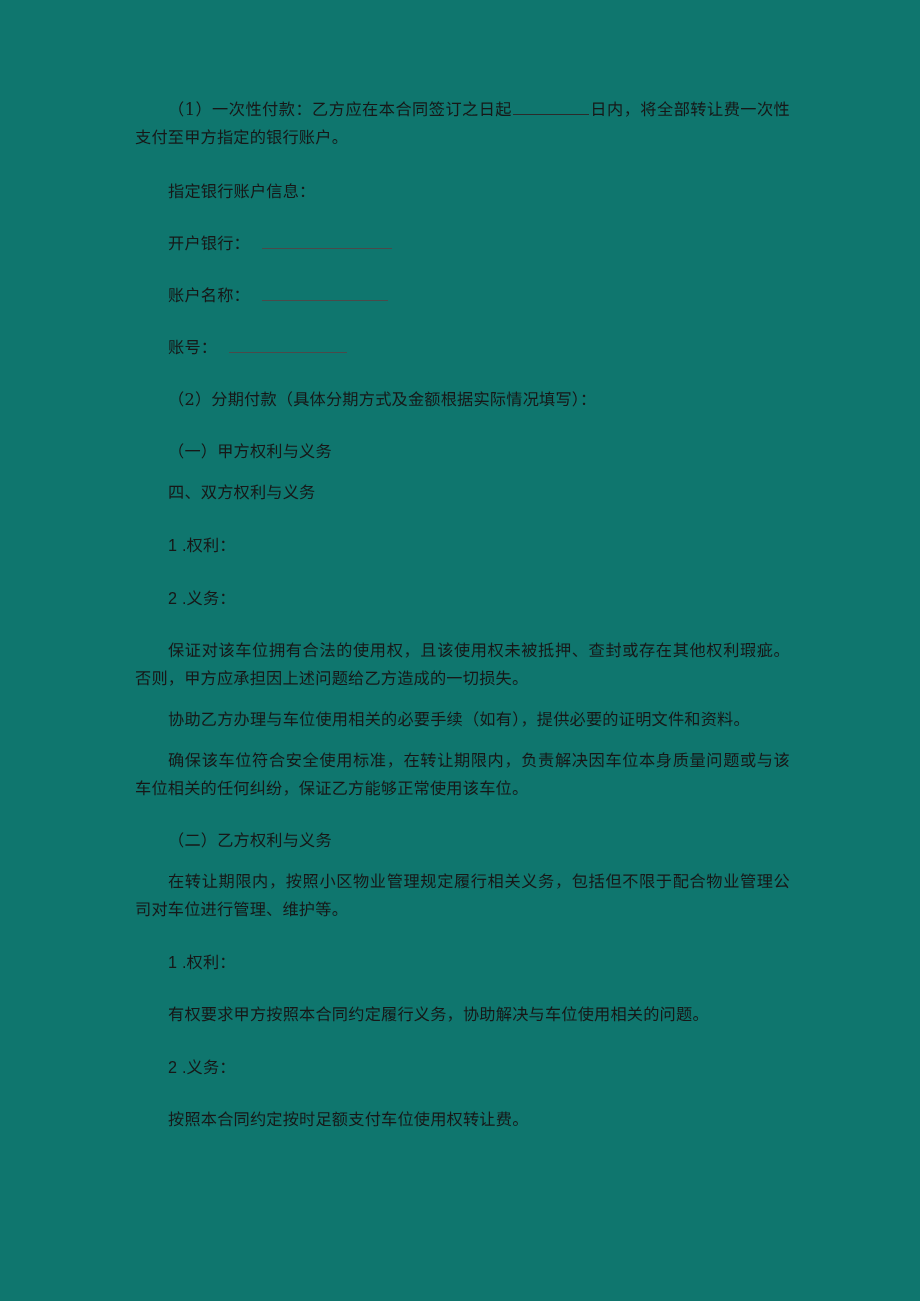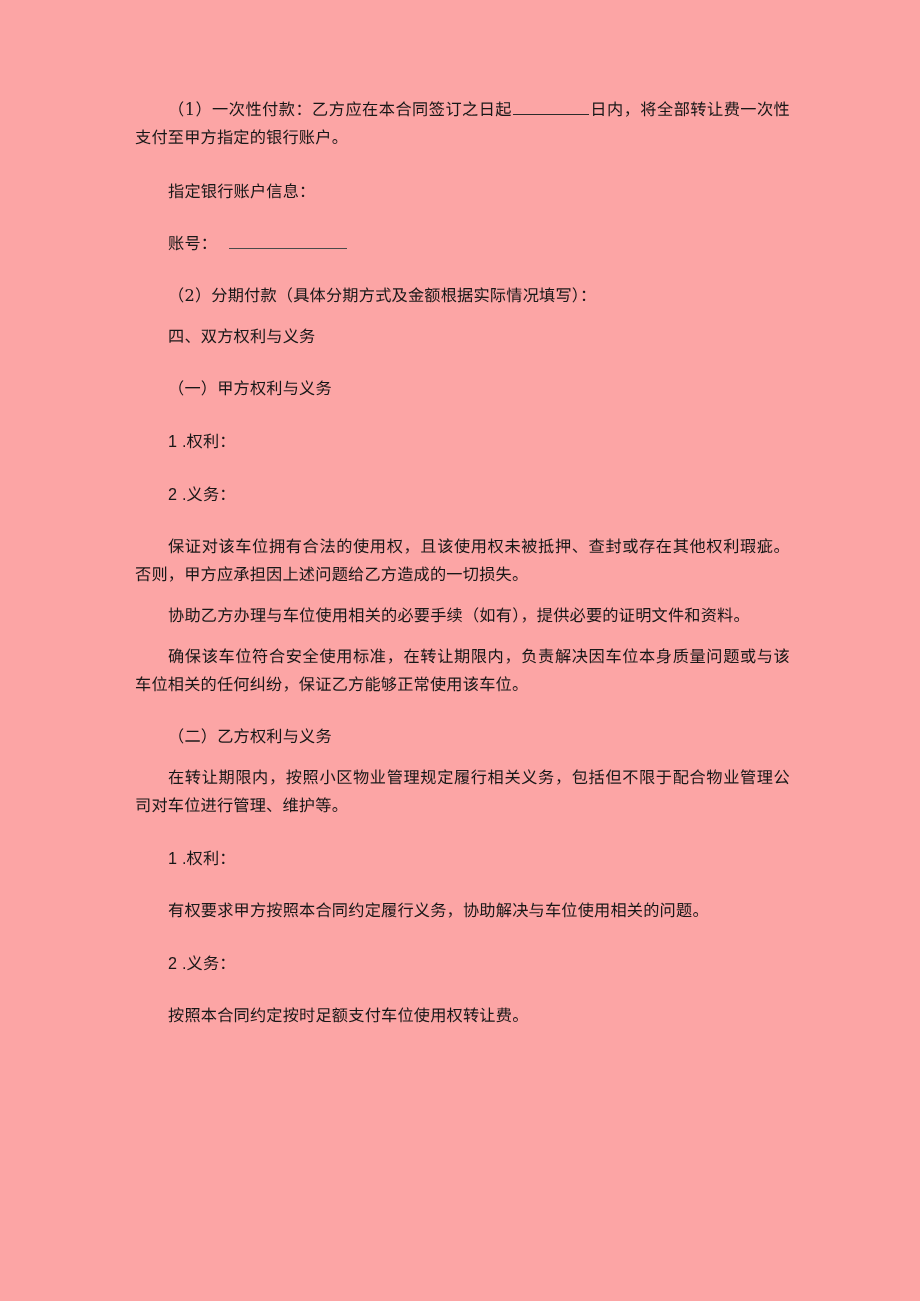--- a/index.html
+++ b/index.html
@@ -15,21 +15,21 @@
     overflow: hidden;
     font-family: "DejaVu Serif", "Liberation Serif", serif;
     color: #1a1a1a;
   }
   .page {
     position: absolute;
     left: 0;
     top: 0;
     width: 920px;
     height: 1301px;
-    background: #fca5a5;
+    background: #0f766e;
   }
   .doc-body {
     position: absolute;
     left: 135px;
     top: 96px;
     width: 655px;
   }
   
   .p {
     font-size: 16.2px;
@@ -75,29 +75,31 @@
 </head>
 <body>
 
 <div class="page">
   <div class="doc-body">
 
     <p class="p ind2 gap-none"><span>（1）一次性付款：乙方应在本合同签订之日起</span><span class="blank blank-inline"></span><span>日内，将全部转让费一次性支付至甲方指定的银行账户。</span></p>
 
     <p class="p off2 gap-lg"><span>指定银行账户信息：</span></p>
 
+    <p class="p off2 gap-md"><span>开户银行：</span>&nbsp;&nbsp;<span class="blank blank-bank"></span></p>
 
+    <p class="p off2 gap-md"><span>账户名称：</span>&nbsp;&nbsp;<span class="blank blank-name"></span></p>
 
     <p class="p off2 gap-md"><span>账号：</span>&nbsp;&nbsp;<span class="blank blank-acct"></span></p>
 
     <p class="p off2 gap-md"><span>（2）分期付款（具体分期方式及金额根据实际情况填写）：</span></p>
 
+    <p class="p off2 gap-md"><span>（一）甲方权利与义务</span></p>
+
     <p class="p head-num gap-sm"><span>四、双方权利与义务</span></p>
-
-    <p class="p off2 gap-md"><span>（一）甲方权利与义务</span></p>
 
     <p class="p off2 gap-md"><span class="num-latin">1 .权利：</span></p>
 
 
 
     <p class="p off2 gap-md"><span class="num-latin">2 .义务：</span></p>
 
     <p class="p ind2 gap-md"><span>保证对该车位拥有合法的使用权，且该使用权未被抵押、查封或存在其他权利瑕疵。否则，甲方应承担因上述问题给乙方造成的一切损失。</span></p>
 
     <p class="p ind2 gap-sm"><span>协助乙方办理与车位使用相关的必要手续（如有），提供必要的证明文件和资料。</span></p>

